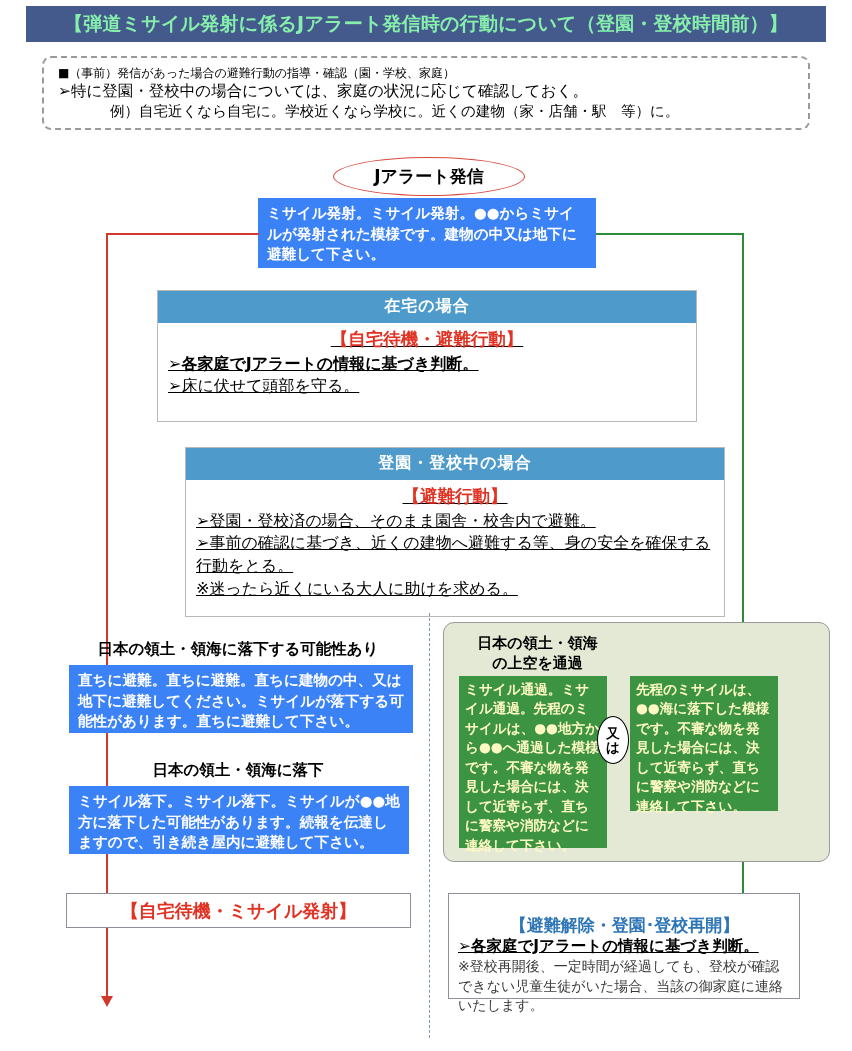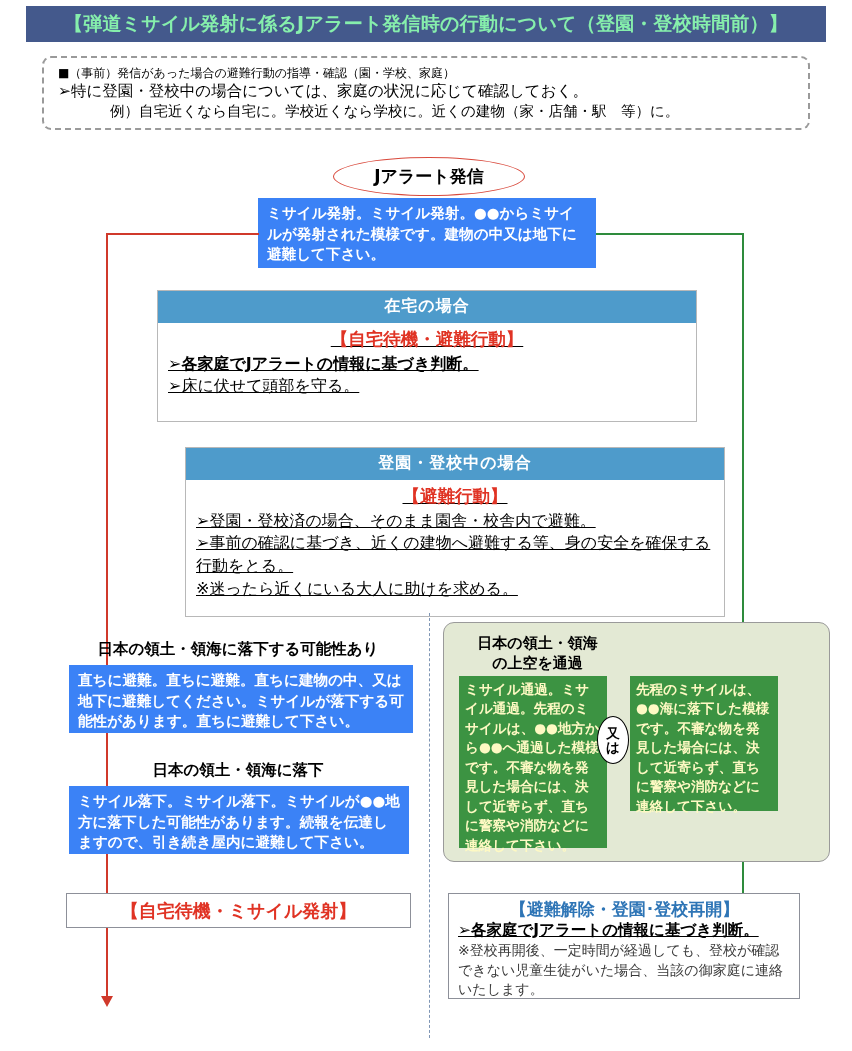--- a/index.html
+++ b/index.html
@@ -330,19 +330,19 @@
 
   <div class="mataha-oval">
     <span>又</span>
     <span>は</span>
   </div>
 
   <div class="outcome-box" style="left:66px; top:893px; width:345px; height:35px; display:flex; align-items:center; justify-content:center;">
     <div class="outcome-red-title">【自宅待機・ミサイル発射】</div>
   </div>
 
-  <div class="outcome-box" style="left:448px; top:893px; width:352px; height:106px; padding:4px 8px 0 9px;">
+  <div class="outcome-box" style="left:448px; top:893px; width:352px; height:106px; padding:20px 8px 0 9px;">
     <div class="outcome-blue-title">【避難解除・登園･登校再開】</div>
     <div class="outcome-strong">➢各家庭でJアラートの情報に基づき判断。</div>
     <div class="outcome-note">※登校再開後、一定時間が経過しても、登校が確認できない児童生徒がいた場合、当該の御家庭に連絡いたします。</div>
   </div>
 
 </div>
 
 </body></html>

